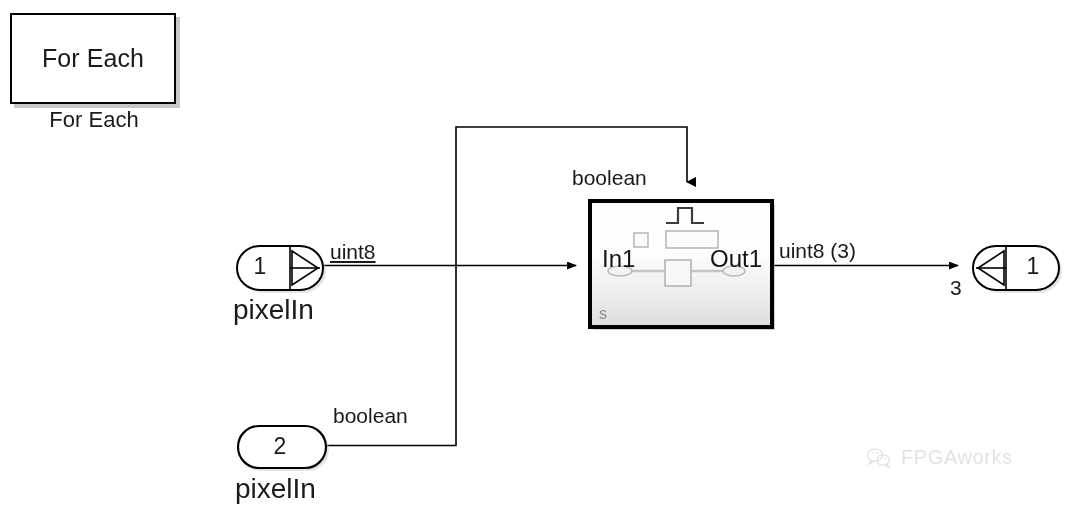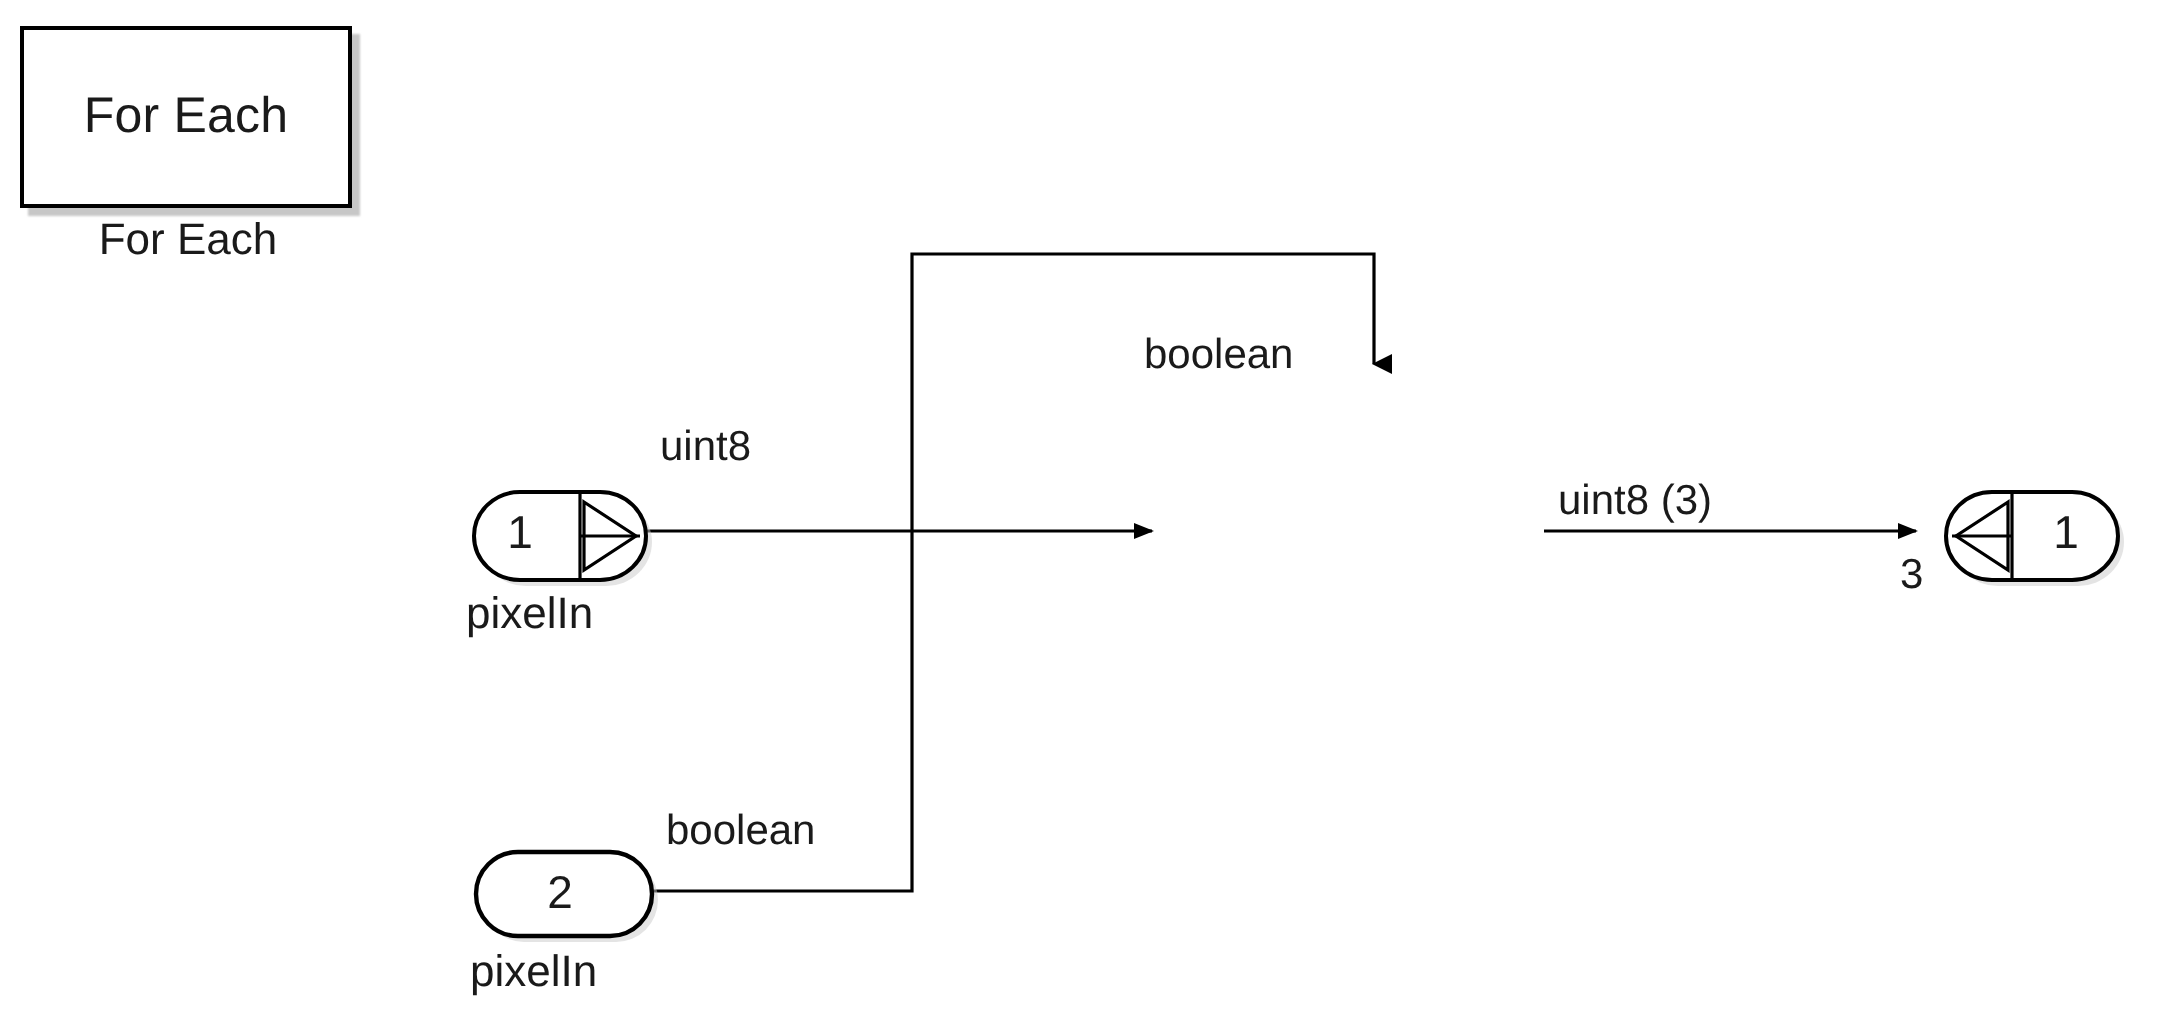--- a/index.html
+++ b/index.html
@@ -82,21 +82,21 @@
   }
   .outport-1 {
     position: absolute;
     left: 968px;
     top: 242px;
     width: 92px;
     height: 47px;
   }
   .port-label {
     position: absolute;
-    font-size: 22px;
+    font-size: 28px;
     color: #1a1a1a;
     white-space: nowrap;
   }
 
   
   .subsys-wrap {
     position: absolute;
     left: 588px;
     top: 199px;
     width: 186px;
@@ -229,38 +229,77 @@
     <svg width="94" height="48" viewBox="0 0 94 48">
       <g transform="translate(2,2)">
         <path d="M22,1 H68 a21,21 0 0 1 0,42 H22 a21,21 0 0 1 0,-42 z" fill="#c9c9c9" opacity=".5" transform="translate(3,3)"></path>
         <path d="M22,1 H68 a21,21 0 0 1 0,42 H22 a21,21 0 0 1 0,-42 z" fill="#ffffff" stroke="#000000" stroke-width="2.2"></path>
       </g>
     </svg>
     <span class="abs" style="left:0;top:0;width:90px;height:46px;display:flex;align-items:center;justify-content:center;font-size:23px;color:#1a1a1a;">2</span>
   </div>
   <div class="port-label" style="left:235px;top:473px;">pixelIn</div>
 
+  <div class="subsys-wrap">
+    <div class="subsys-shadow"></div>
+    <div class="subsys-box">
+
+      <svg class="subsys-icon" width="170" height="114" viewBox="0 0 170 114">
+
+        <line x1="18" y1="68" x2="152" y2="68" stroke="#c4c4c4" stroke-width="2.4"></line>
+
+        <ellipse cx="28" cy="68" rx="12" ry="5" fill="#f3f3f3" stroke="#bdbdbd" stroke-width="1.6"></ellipse>
+
+        <ellipse cx="142" cy="68" rx="11" ry="5" fill="#f3f3f3" stroke="#bdbdbd" stroke-width="1.6"></ellipse>
+
+        <rect x="73" y="57" width="26" height="26" fill="#f7f7f7" stroke="#b5b5b5" stroke-width="1.6"></rect>
+
+        <rect x="74" y="28" width="52" height="17" fill="#fbfbfb" stroke="#b8b8b8" stroke-width="1.6"></rect>
+
+        <rect x="42" y="30" width="14" height="14" fill="#fbfbfb" stroke="#bcbcbc" stroke-width="1.6"></rect>
+
+        <polyline points="74,20 86,20 86,5 100,5 100,20 112,20" fill="none" stroke="#3c3c3c" stroke-width="2.2"></polyline>
+      </svg>
+
+      <span class="subsys-in-label">In1</span>
+      <span class="subsys-out-label">Out1</span>
+      <span class="subsys-s">s</span>
+    </div>
+  </div>
 
   <div class="outport-1">
     <svg width="94" height="49" viewBox="0 0 94 49">
       <g transform="translate(2,3)">
         <path d="M26,1 H66 a23,22 0 0 1 0,44 H26 a23,22 0 0 1 0,-44 z" fill="#c9c9c9" opacity=".5" transform="translate(3,3)"></path>
         <path d="M26,1 H66 a23,22 0 0 1 0,44 H26 a23,22 0 0 1 0,-44 z" fill="#ffffff" stroke="#000000" stroke-width="2"></path>
         <line x1="36" y1="1" x2="36" y2="45" stroke="#000000" stroke-width="1.6"></line>
         <path d="M34,6 L8,23 L34,40 z" fill="none" stroke="#000000" stroke-width="1.6"></path>
         <line x1="6" y1="23" x2="36" y2="23" stroke="#000000" stroke-width="1.6"></line>
       </g>
     </svg>
     <span class="abs" style="left:38px;top:0;width:54px;height:49px;display:flex;align-items:center;justify-content:center;font-size:23px;color:#1a1a1a;">1</span>
   </div>
 
-  <div class="sig-label" style="left:330px;top:212px;">uint8</div>
+  <div class="sig-label" style="left:330px;top:240px;text-decoration:underline;">uint8</div>
 
   <div class="sig-label" style="left:333px;top:404px;">boolean</div>
 
   <div class="sig-label" style="left:572px;top:166px;">boolean</div>
 
   <div class="sig-label" style="left:779px;top:239px;">uint8 (3)</div>
 
   <div class="sig-num" style="left:950px;top:276px;">3</div>
 
+  <div class="watermark">
+    <svg width="26" height="22" viewBox="0 0 26 22">
+      <ellipse cx="9" cy="8" rx="7.5" ry="6.2" fill="none" stroke="#9aa0a6" stroke-width="1.3"></ellipse>
+      <path d="M5,13 L3.2,17 L7,14.6 z" fill="none" stroke="#9aa0a6" stroke-width="1.3"></path>
+      <circle cx="6.4" cy="6" r="1.05" fill="#9aa0a6"></circle>
+      <circle cx="11.2" cy="6" r="1.05" fill="#9aa0a6"></circle>
+      <ellipse cx="17" cy="13" rx="6.2" ry="5.2" fill="none" stroke="#9aa0a6" stroke-width="1.3"></ellipse>
+      <path d="M21,17 L23,20.4 L19.4,18.4 z" fill="none" stroke="#9aa0a6" stroke-width="1.3"></path>
+      <circle cx="15" cy="11.6" r=".9" fill="#9aa0a6"></circle>
+      <circle cx="19.2" cy="11.6" r=".9" fill="#9aa0a6"></circle>
+    </svg>
+    <span class="watermark-text">FPGAworks</span>
+  </div>
 
 </div>
 
 </body></html>

